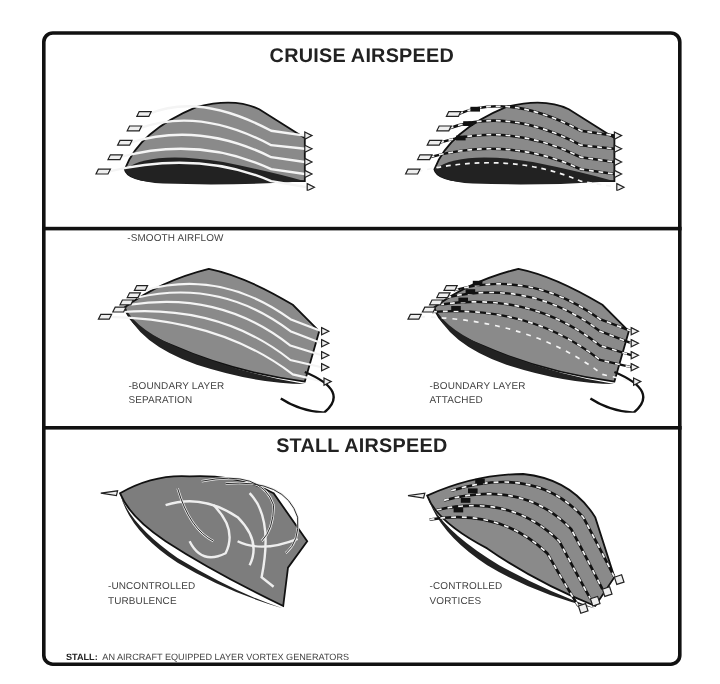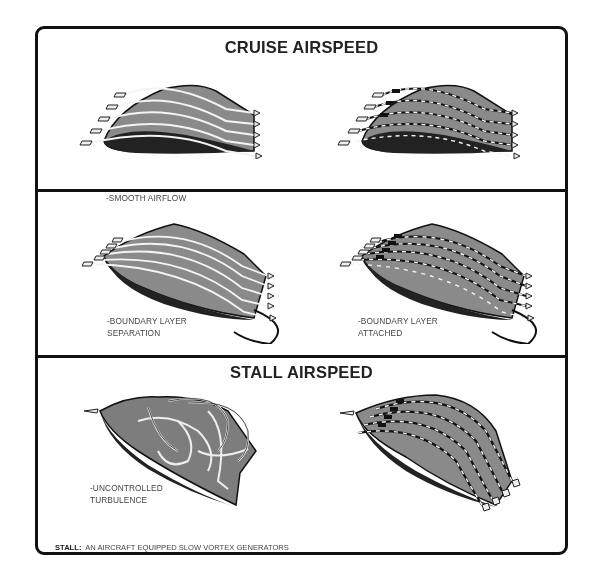--- a/index.html
+++ b/index.html
@@ -206,19 +206,21 @@
           <rect x="42" y="42" width="8" height="4"></rect>
         </g>
       <g fill="#eee" stroke="#222" stroke-width="1">
         <path d="M176 100 l6 -2 l2 6 l-6 2 z"></path>
           <path d="M166 110 l6 -2 l2 6 l-6 2 z"></path>
         <path d="M156 118 l6 -2 l2 6 l-6 2 z"></path>
           <path d="M146 124 l6 -2 l2 6 l-6 2 z"></path>
         <path d="M4 32 l14 -2 l-1 4 z"></path>
       </g>
     </svg>
+    <div class="caption" style="left:320px; top:130px;">-CONTROLLED
+VORTICES</div>
 
     <div class="note" style="top:167px;">
-      <div><b>STALL:</b>  <span>AN AIRCRAFT EQUIPPED SLOW VORTEX GENERATORS</span></div>
+      <div><b>STALL:</b>  <span>AN AIRCRAFT EQUIPPED LAYER VORTEX GENERATORS</span></div>
       
     </div>
   </div>
 </div>
 
 </body></html>

